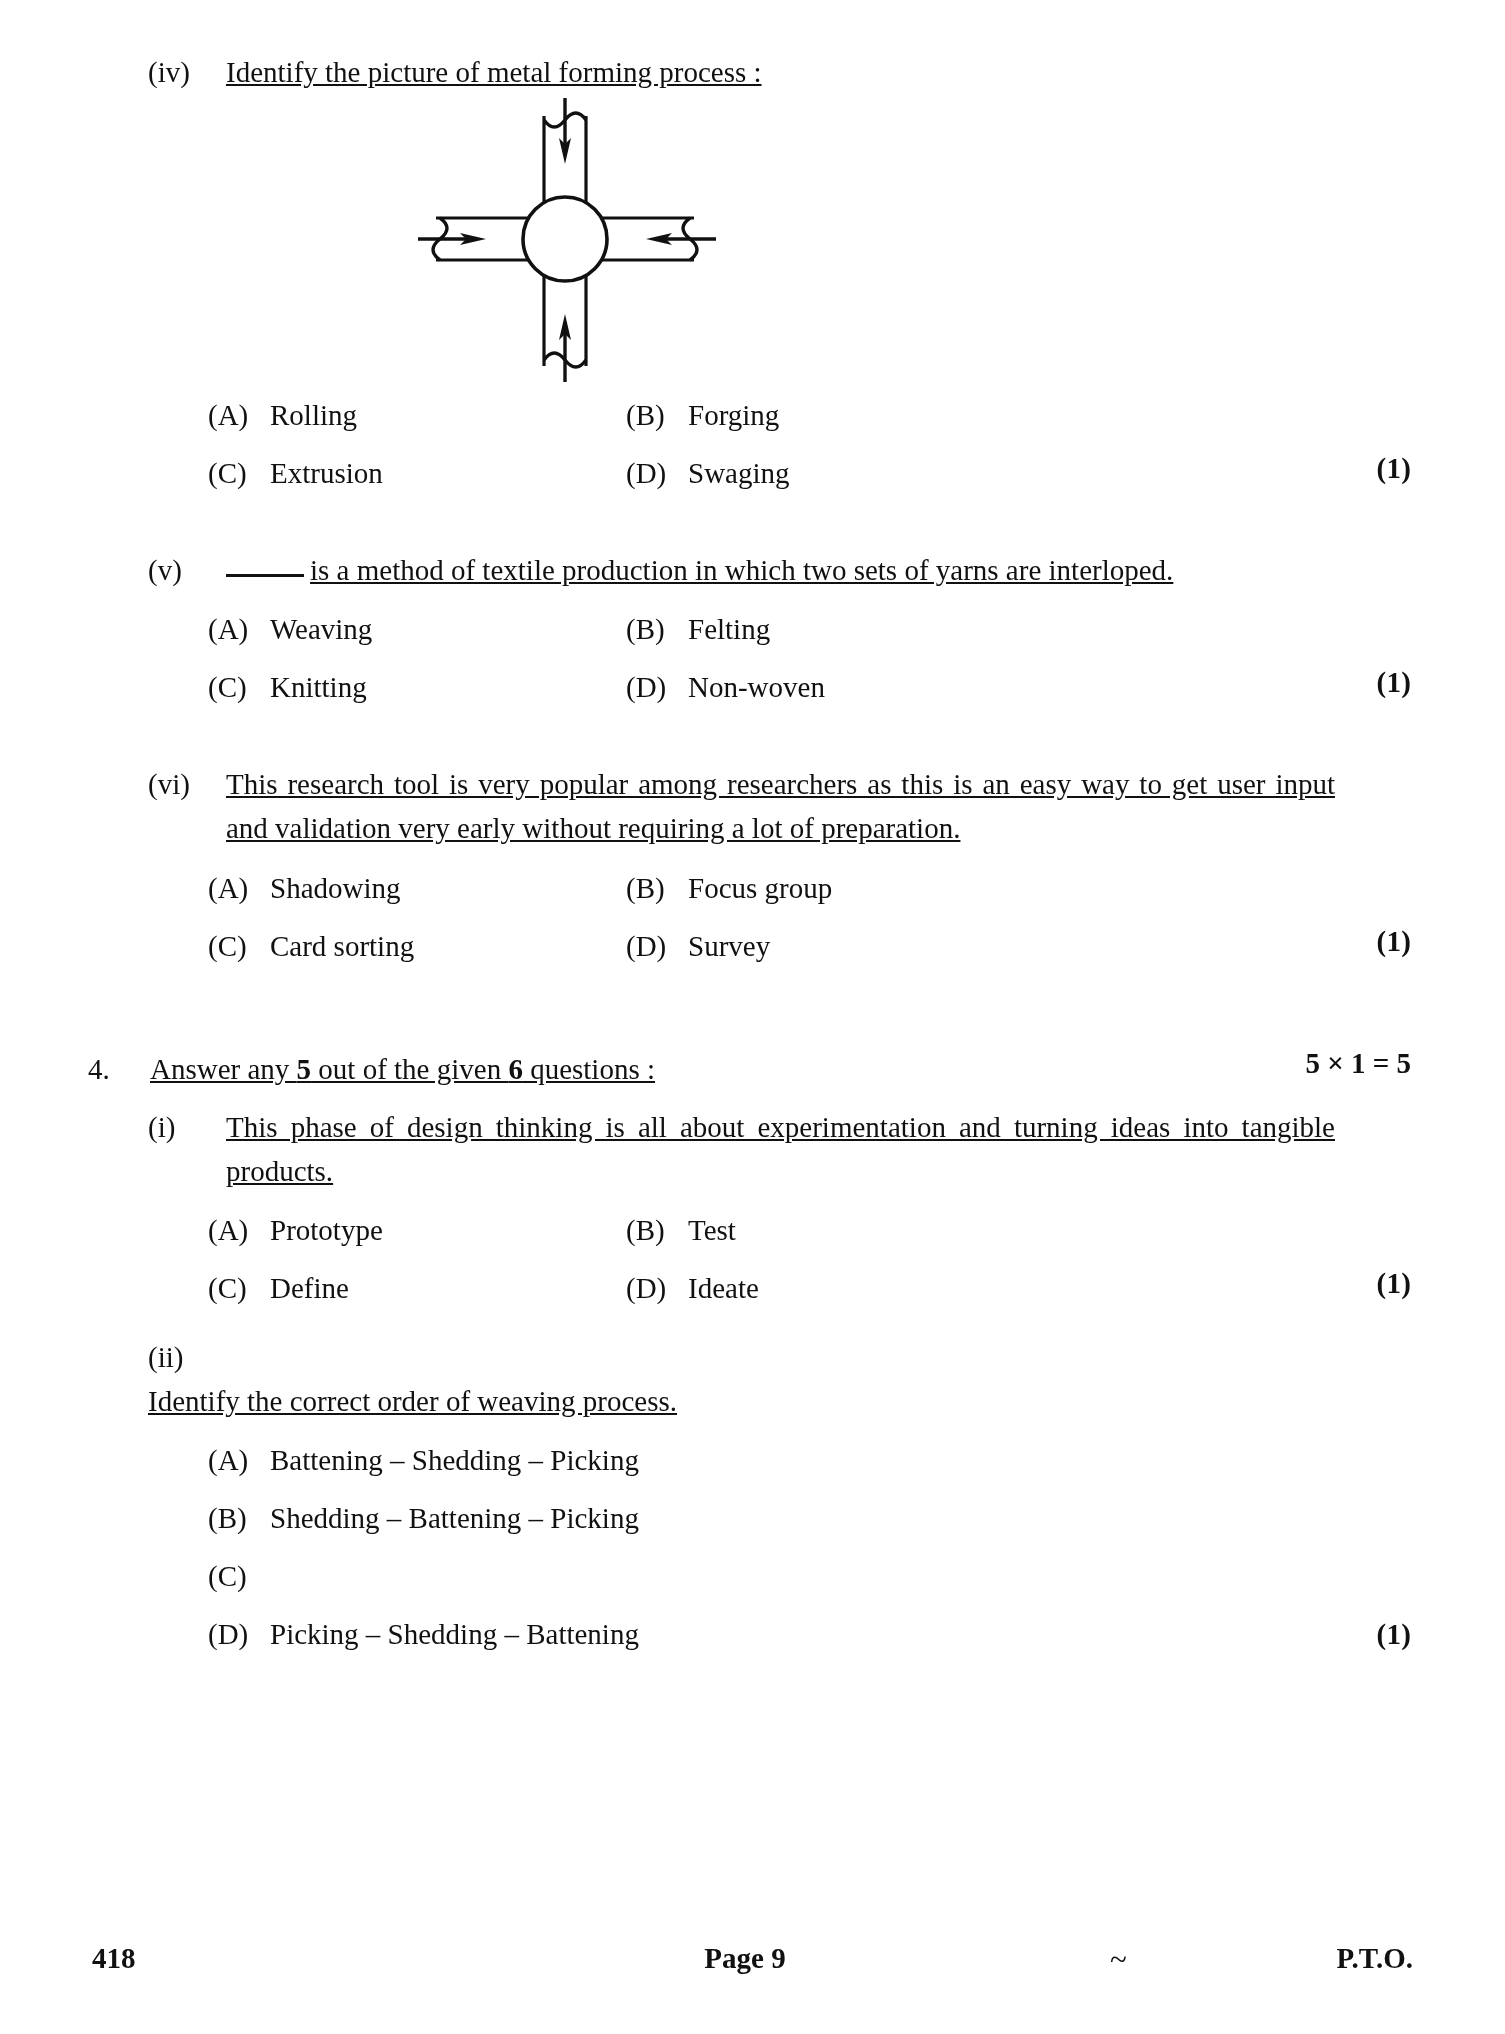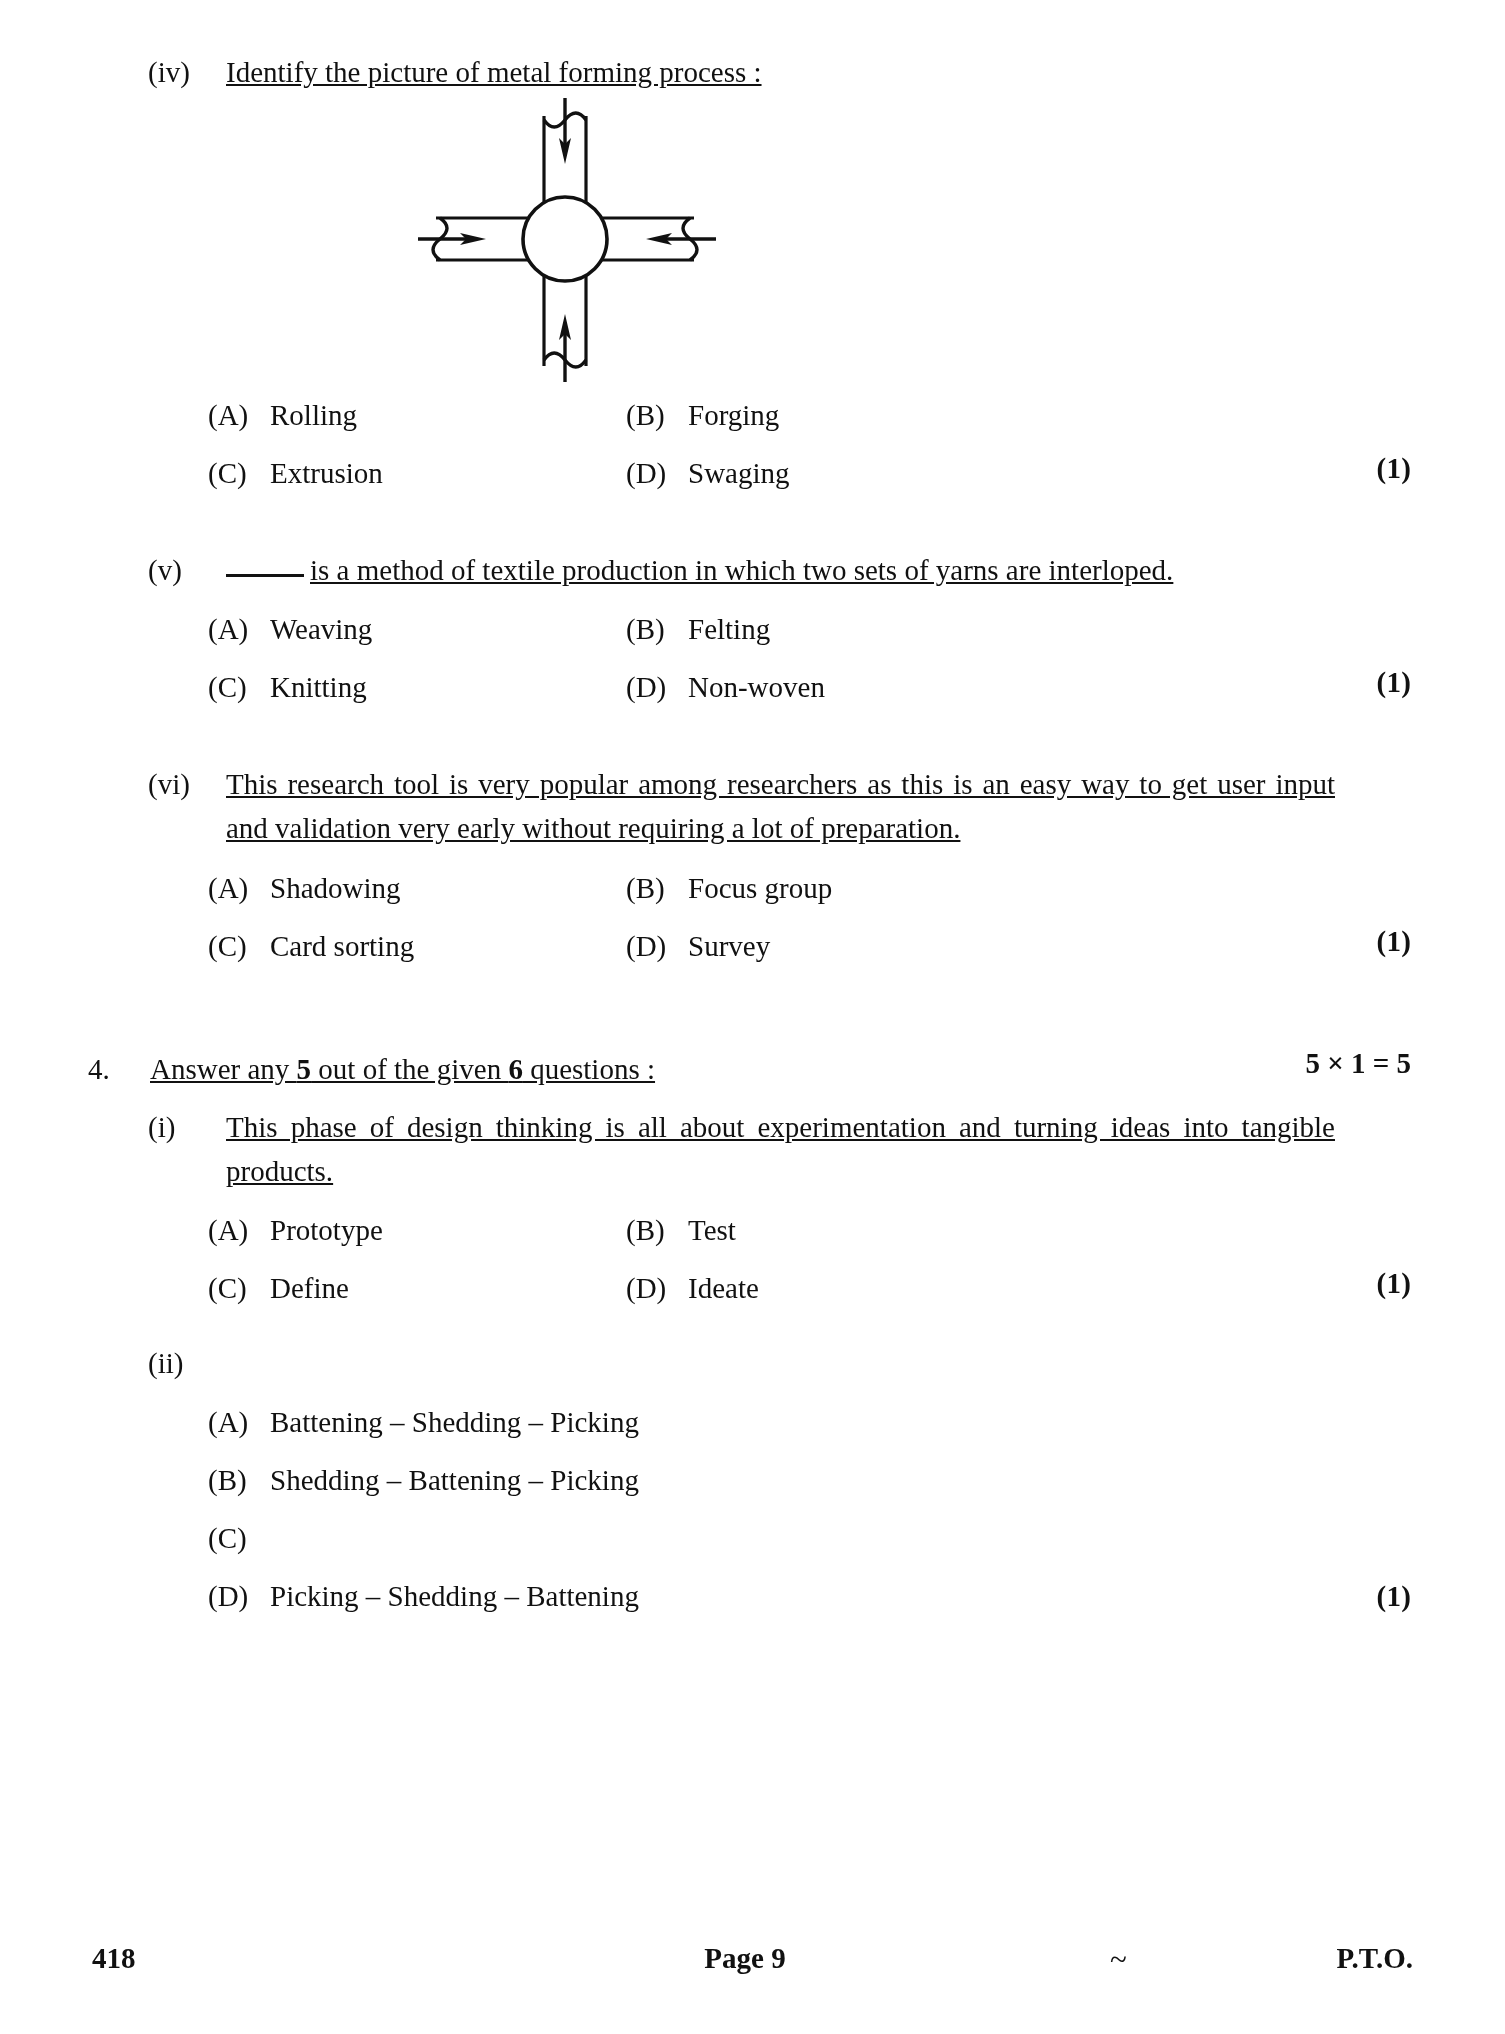--- a/index.html
+++ b/index.html
@@ -304,22 +304,23 @@
     </div>
     <div class="opt right">
       <span class="lab">(D)</span>
       <span>Ideate</span>
     </div>
     <div class="marks">(1)</div>
   </div>
 
   <div class="spacer-sm"></div>
 
-  <div class="q-row lvl-roman" style="margin-top:20px;flex-direction:column;">
+  <div class="q-row lvl-roman" style="margin-top:14px;flex-direction:column;">
     <div class="marker">(ii)</div>
+    <div class="body-text">Identify the correct order of weaving process.</div>
   </div>
 
   <div class="opt-single">
     <span class="lab">(A)</span>
     <span>Battening – Shedding – Picking</span>
   </div>
   <div class="opt-single">
     <span class="lab">(B)</span>
     <span>Shedding – Battening – Picking</span>
   </div>

